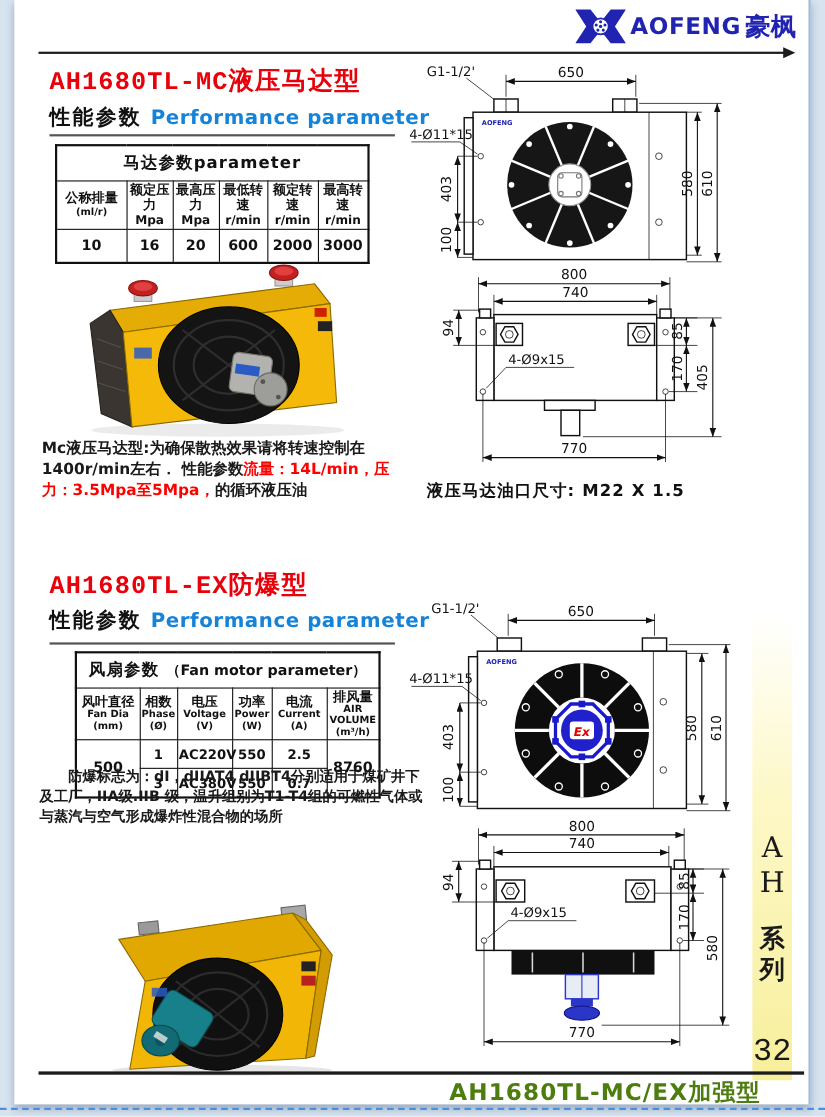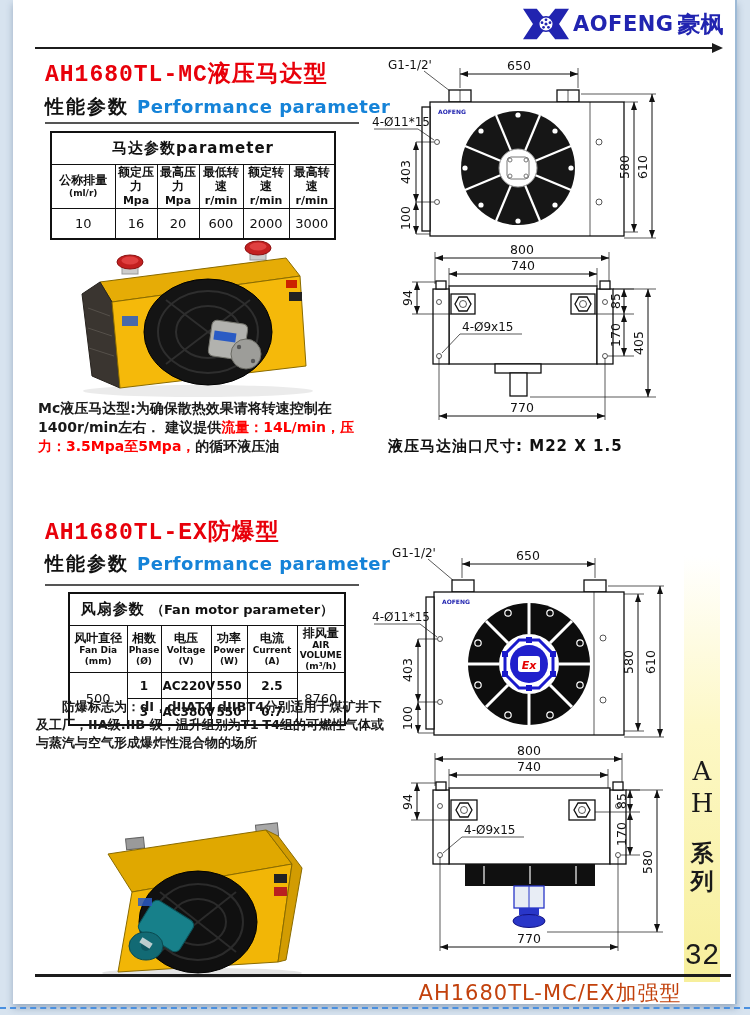--- a/index.html
+++ b/index.html
@@ -35,21 +35,21 @@
   
   table.spec{border-collapse:collapse;table-layout:fixed;background:#fff;}
   table.spec td,table.spec th{border:1px solid #111;text-align:center;vertical-align:middle;padding:1px;}
   table.spec{border:2px solid #111;}
   .cap{font-size:15px;font-weight:bold;letter-spacing:1px;height:29px;margin-left:36px;}
   .cap .en{font-size:13px;letter-spacing:0;}
   .h-cn{font-size:12px;font-weight:bold;line-height:1.15;}
   .h-en{font-size:9px;font-weight:bold;line-height:1.1;}
   .h-unit{font-size:9px;font-weight:bold;line-height:1.2;}
   .h-unit.big{font-size:11px;}
-  td.val{font-size:13px;font-weight:normal;height:27px;}
+  td.val{font-size:13px;font-weight:bold;height:27px;}
   td.val2{font-size:12px;font-weight:bold;height:23px;}
 
   
   .mc-note{position:absolute;left:38px;top:399px;width:336px;
     font-size:14px;font-weight:bold;line-height:19px;color:#1a1a1a;}
   .mc-note .red{color:#ff0000;}
   .ex-paras{position:absolute;left:36px;top:698px;width:350px;
     font-size:13px;font-weight:bold;line-height:18px;color:#1a1a1a;}
   .ex-paras p{margin:0 0 7px 0;text-indent:2em;}
   .port-note{position:absolute;left:388px;top:437px;font-size:15px;font-weight:bold;letter-spacing:1px;}
@@ -67,21 +67,21 @@
   .strip{position:absolute;left:684px;top:556px;width:36px;height:426px;
     background:linear-gradient(180deg,rgba(255,255,244,0) 0%,#fdf8c6 40%,#f7ef9c 100%);}
   .strip span{position:absolute;left:0;width:100%;text-align:center;color:#1a1a1a;}
   .s-ah{font-family:"DejaVu Serif","Liberation Serif",serif;font-size:26px;}
   .s-cn{font-size:23px;font-weight:bold;}
   .s-num{font-size:29px;font-family:Liberation Mono, monospace;}
 
   
   .bot-rule{position:absolute;left:35px;top:974px;width:696px;height:3px;background:#1c1c1c;}
   .footer-model{position:absolute;left:380px;top:979px;width:340px;text-align:center;
-    font-size:21px;font-weight:normal;letter-spacing:1px;color:#c2410c;}
+    font-size:21px;font-weight:bold;letter-spacing:1px;color:#4d7c0f;}
   .dash-line{position:absolute;left:0;top:1007px;width:750px;border-top:2px dashed #4a90e0;}
 </style>
 </head>
 <body>
 
 <div class="paper"></div>
 
 <div class="brand">
   <svg width="46" height="38" viewBox="0 0 60 40">
     <polygon points="0,0 18,0 30,15 30,25 18,40 0,40 13,20" fill="#2124b0"></polygon>
@@ -181,21 +181,21 @@
   <circle cx="198" cy="116" r="15" fill="#9d9d99" stroke="#6b6b64"></circle>
   <circle cx="191" cy="109" r="2.2" fill="#555"></circle>
   <circle cx="205" cy="123" r="2.2" fill="#555"></circle>
   <rect x="166" y="94" width="22" height="9" fill="#2a5bc4" transform="rotate(8 177 98)"></rect>
   <rect x="238" y="42" width="11" height="8" fill="#cc2200"></rect>
   <rect x="241" y="54" width="13" height="9" fill="#222"></rect>
   <rect x="74" y="78" width="16" height="10" fill="#2a5bc4" opacity=".85"></rect>
 </svg>
 
 <div class="mc-note">
-  <span>Mc液压马达型:为确保散热效果请将转速控制在1400r/min左右． 建议提供</span><span class="red">流量：14L/min，</span><span class="red">压力：3.5Mpa至5Mpa，</span><span>的循环液压油</span>
+  <span>Mc液压马达型:为确保散热效果请将转速控制在1400r/min左右． 性能参数</span><span class="red">流量：14L/min，</span><span class="red">压力：3.5Mpa至5Mpa，</span><span>的循环液压油</span>
 </div>
 
 <svg class="abs" style="left:372px;top:54px;" width="330" height="190" viewBox="0 0 330 190">
   <defs>
     <marker id="m1" markerWidth="10" markerHeight="8" refX="8" refY="3" orient="auto-start-reverse" markerUnits="userSpaceOnUse">
       <path d="M0,0 L8,3 L0,6 Z" fill="#111"></path>
     </marker>
   </defs>
   <text class="lbl" x="16" y="15">G1-1/2'</text>
   <line class="thin" x1="52" y1="17" x2="78" y2="37"></line>

